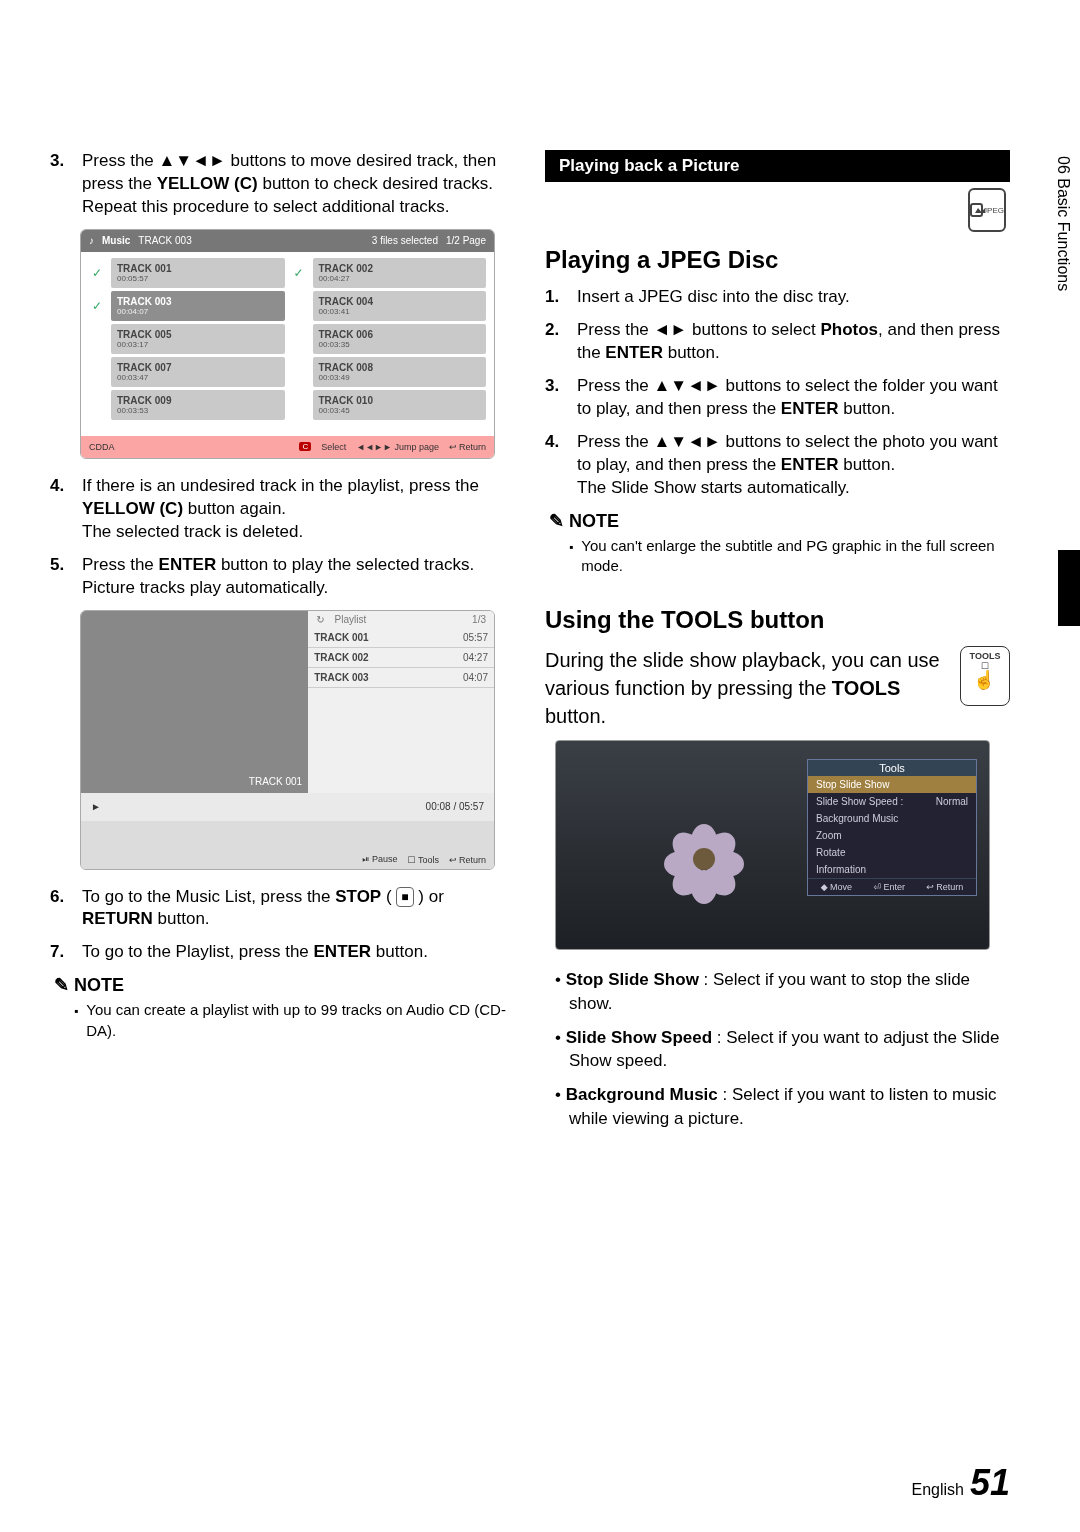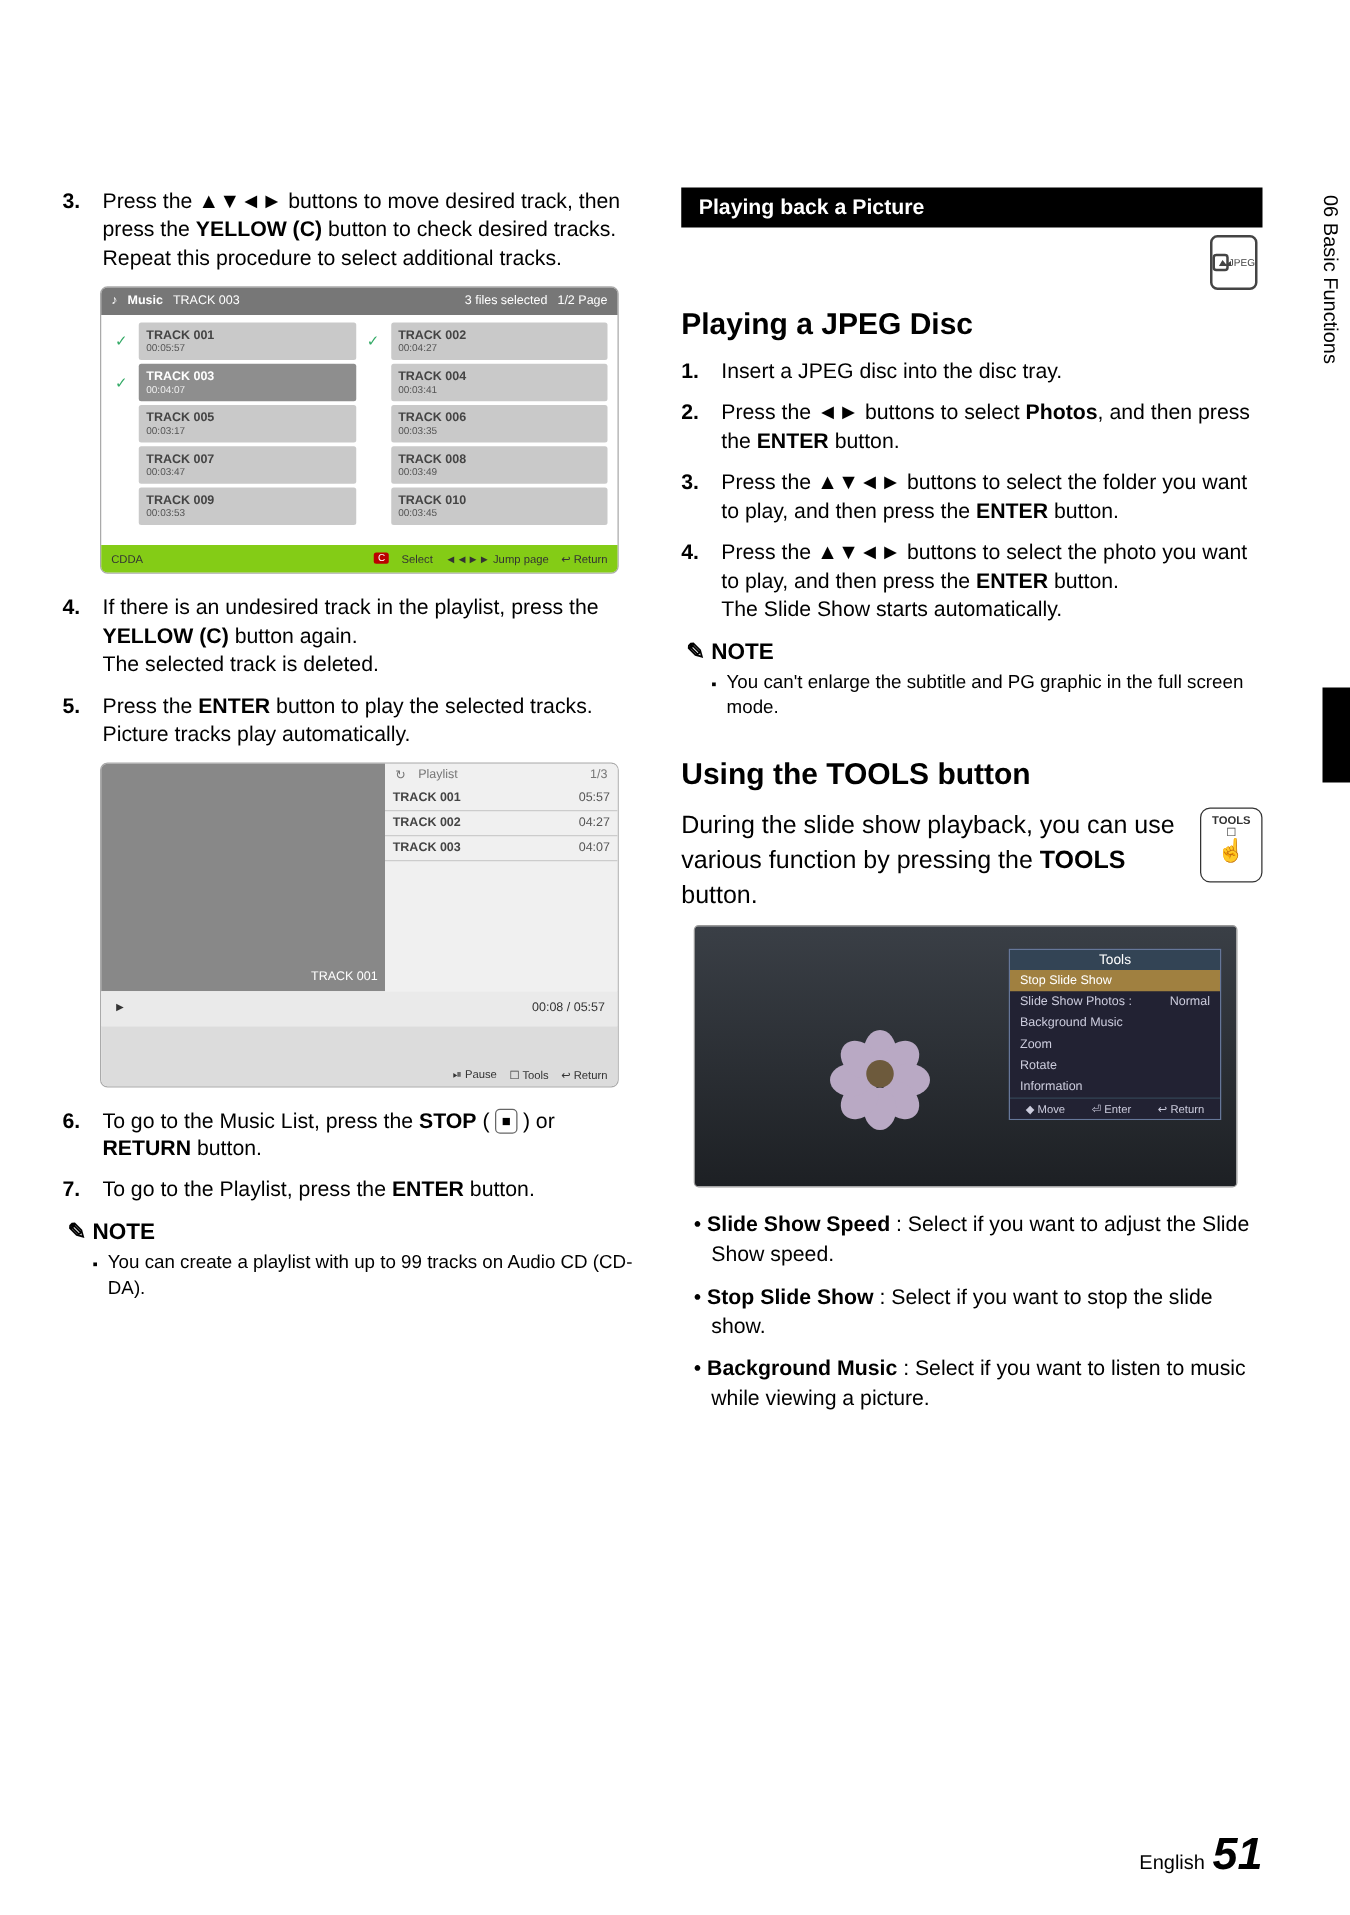--- a/index.html
+++ b/index.html
@@ -30,21 +30,21 @@
   .ss1-body{ flex:1; display:flex; gap:6px; padding:6px 8px;}
   .ss1-col{ flex:1; display:flex; flex-direction:column; gap:3px;}
   .trk{ background:#c9c9c9; height:30px; border-radius:2px; display:flex; align-items:flex-start; padding:2px 6px; flex-direction:column; justify-content:center;}
   .trk.hl{ background:#8e8e8e; color:#fff; }
   .trk .tt{ font-weight:bold; font-size:10px; color:#444;}
   .trk.hl .tt{color:#fff;}
   .trk .td{ font-size:8px; color:#555;}
   .trk.hl .td{color:#eee;}
   .chkcol{ width:16px; display:flex; flex-direction:column; gap:3px; }
   .chk{ height:30px; display:flex; align-items:center; justify-content:center; font-size:12px; color:#3a6;}
-  .ss1-foot{ height:22px; background:#84cc16; border-bottom-left-radius:5px; border-bottom-right-radius:5px; font-size:9px; display:flex; align-items:center; padding:0 8px; gap:10px; color:#333;}
+  .ss1-foot{ height:22px; background:#fca5a5; border-bottom-left-radius:5px; border-bottom-right-radius:5px; font-size:9px; display:flex; align-items:center; padding:0 8px; gap:10px; color:#333;}
   .ss1-foot .sp{flex:1;}
   .csel{ background:#b00; color:#fff; padding:0 3px; border-radius:2px; font-size:8px;}
 
   .ss2 { height: 260px; display:flex; flex-direction:column;}
   .ss2-top{ flex:1; display:flex; }
   .ss2-l{ flex:1; background:#888; border-top-left-radius:5px; color:#fff; display:flex; flex-direction:column; justify-content:flex-end; padding:6px;}
   .ss2-r{ width:45%; background:#f0f0f0; border-top-right-radius:5px; display:flex; flex-direction:column;}
   .plhead{ text-align:right; font-size:10px; color:#777; padding:3px 8px; display:flex; justify-content:flex-end; gap:10px;}
   .plrow{ border-bottom:1px solid #ccc; padding:4px 6px; display:flex; justify-content:space-between; font-size:10px;}
   .plrow .n{font-weight:bold; color:#444;}
@@ -301,21 +301,21 @@
             <div class="center"></div>
           </div>
         </div>
         <div class="tools-pop">
           <div class="tp-head">Tools</div>
           <div class="tp-row hl">
               <span>Stop Slide Show</span>
               <span></span>
             </div>
           <div class="tp-row">
-              <span>Slide Show Photos :</span>
+              <span>Slide Show Speed :</span>
               <span>Normal</span>
             </div>
           <div class="tp-row">
               <span>Background Music</span>
               <span></span>
             </div>
           <div class="tp-row">
               <span>Zoom</span>
               <span></span>
             </div>
@@ -329,22 +329,22 @@
             </div>
           <div class="tp-foot">
             <span>◆ Move</span>
             <span>⏎ Enter</span>
             <span>↩ Return</span>
           </div>
         </div>
       </div>
 
       <ul class="bullet-list">
+        <li><span class="b">Stop Slide Show</span><span> : Select if you want to stop the slide show.</span></li>
         <li><span class="b">Slide Show Speed</span><span> : Select if you want to adjust the Slide Show speed.</span></li>
-        <li><span class="b">Stop Slide Show</span><span> : Select if you want to stop the slide show.</span></li>
         <li><span class="b">Background Music</span><span> : Select if you want to listen to music while viewing a picture.</span></li>
       </ul>
     </div>
   </div>
 
   <div class="footer">
     <span>English</span><span class="pg">51</span>
   </div>
 </div>
 

